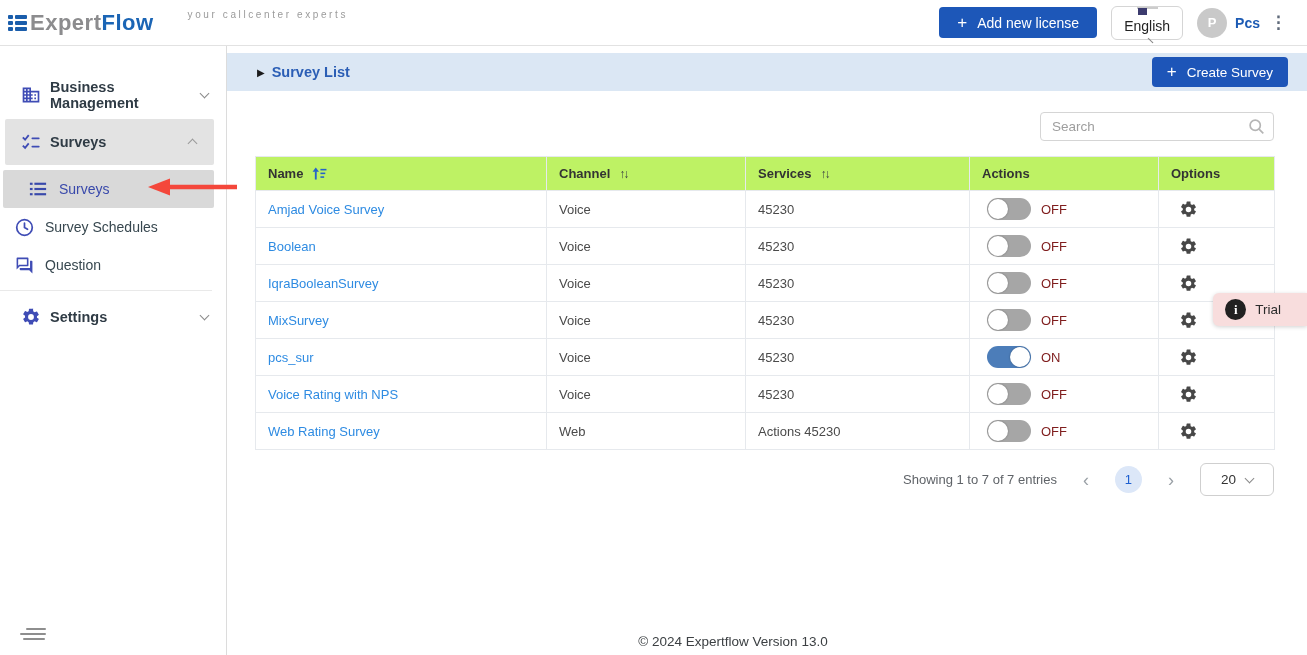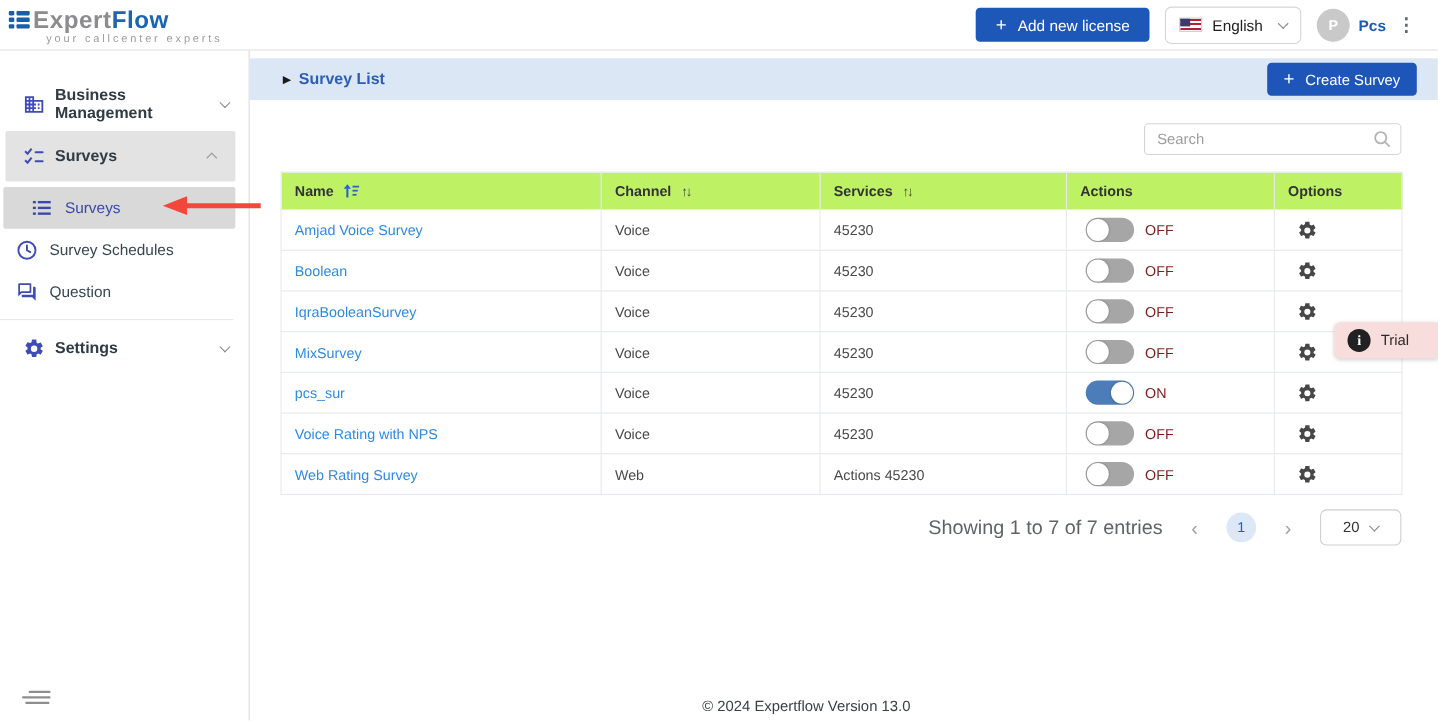--- a/index.html
+++ b/index.html
@@ -1,33 +1,33 @@
 <!DOCTYPE html>
 <html><head>
 <meta charset="utf-8">
 <style>
   * { margin:0; padding:0; box-sizing:border-box; }
   html,body { width:1307px; height:655px; overflow:hidden; font-family:"Liberation Sans", sans-serif; background:#fff; }
 
   
   .topbar { position:absolute; top:0; left:0; width:1307px; height:46px; background:#fff; border-bottom:1px solid #e2e2e2; z-index:30; display:flex; align-items:center; justify-content:space-between; padding:0 18px 0 8px; }
-  .logo { display:flex; flex-direction:column; margin-left:0; }
+  .logo { display:flex; margin-left:0; }
   .logo-row { display:flex; align-items:center; }
   .logo-mark { display:flex; flex-direction:column; gap:2px; margin-right:3px; }
   .logo-mark .lrow { display:flex; gap:2px; align-items:center; }
   .logo-mark .dot { width:5px; height:4px; background:#1a5dab; border-radius:1px; }
   .logo-mark .bar { width:12px; height:4px; background:#1a5dab; border-radius:1px; }
   .brand { font-size:22px; font-weight:700; letter-spacing:.5px; }
   .brand .b1 { color:#8c8c8e; }
   .brand .b2 { color:#1b65b5; font-weight:600; }
   .tagline { font-size:10px; letter-spacing:2.6px; color:#9b9b9b; margin-left:34px; margin-top:-1px; }
   .top-right { display:flex; align-items:center; gap:14px; }
   .btn-primary { display:flex; align-items:center; gap:10px; background:#1d57b8; color:#fff; border:none; border-radius:4px; height:31px; padding:0 18px; font-size:14px; cursor:pointer; font-family:inherit; }
   .btn-primary .plus { font-size:17px; font-weight:400; line-height:1; }
-  .lang-select { display:flex; align-items:center; gap:9px; border:1px solid #d5d5d5; border-radius:6px; height:34px; padding:0 12px; cursor:pointer; background:#fff; }
+  .lang-select { display:flex; align-items:center; gap:9px; border:1px solid #d5d5d5; border-radius:6px; height:34px; padding:0 12px; cursor:pointer; background:#fff;flex-direction:column; }
   .flag { width:21px; height:13px; position:relative; background:repeating-linear-gradient(180deg,#b22234 0 2px,#fff 2px 4px); border:.5px solid #ccc; }
   .flag::after { content:""; position:absolute; top:0; left:0; width:9px; height:7px; background:#3c3b6e; }
   .lang-label { font-size:14px; color:#222; }
   .caret-down { width:7px; height:7px; border-right:1.8px solid #8a8a8a; border-bottom:1.8px solid #8a8a8a; transform:rotate(45deg); margin-top:-3px; }
   .caret-up { width:7px; height:7px; border-right:1.8px solid #9a9a9a; border-bottom:1.8px solid #9a9a9a; transform:rotate(-135deg); margin-bottom:-3px; }
   .userbox { display:flex; align-items:center; gap:8px; }
   .avatar { width:30px; height:30px; border-radius:50%; background:#c9c9c9; color:#fff; font-size:13px; font-weight:700; display:flex; align-items:center; justify-content:center; }
   .username { color:#1d5bb4; font-size:14px; font-weight:600; }
   .kebab { color:#5f6a7a; font-size:17px; font-weight:700; cursor:pointer; padding:0 2px; letter-spacing:0; }
 
@@ -75,21 +75,21 @@
   .toggle-wrap { display:flex; align-items:center; gap:10px; padding-left:5px; }
   .toggle { width:44px; height:22px; border-radius:11px; background:#a6a6a6; position:relative; cursor:pointer; flex:0 0 auto; }
   .toggle .knob { position:absolute; left:1px; top:1px; width:20px; height:20px; border-radius:50%; background:#fff; box-shadow:0 0 2px rgba(0,0,0,.35); }
   .toggle.on { background:#4c7db9; }
   .toggle.on .knob { left:auto; right:1px; }
   .state-lbl { font-size:13px; color:#7f1d1d; }
   .gear-cell { padding-left:20px !important; }
   .gear-btn { cursor:pointer; display:inline-block; margin-top:3px; }
 
   .pagination { display:flex; align-items:center; justify-content:flex-end; gap:26px; margin:13px 33px 0 0; }
-  .pg-summary { font-size:18px; color:#5f6368; }
+  .pg-summary { font-size:13px; color:#5f6368; }
   .pg-chev { font-size:18px; color:#9aa0a6; cursor:pointer; line-height:1; }
   .pg-page { width:27px; height:27px; border-radius:50%; background:#dce7f8; color:#1d5fd0; font-size:13px; display:flex; align-items:center; justify-content:center; cursor:pointer; }
   .pg-size { display:flex; align-items:center; gap:10px; border:1px solid #cfcfcf; border-radius:6px; height:33px; padding:0 20px; cursor:pointer; }
   .pg-size .val { font-size:13.5px; color:#333; }
 
   .footer { position:absolute; bottom:6px; width:100%; text-align:center; font-size:13.5px; color:#3c4043; transform:translateX(-34px); }
 
   
   .trial-badge { position:absolute; top:293px; right:0; height:33px; background:#f8dddd; border-radius:6px 0 0 6px; box-shadow:0 1px 4px rgba(0,0,0,.18); display:flex; align-items:center; padding:0 26px 0 12px; z-index:40; }
   .info-circle { width:21px; height:21px; border-radius:50%; background:#212121; color:#fff; font-size:13px; font-weight:700; font-family:"Liberation Serif", serif; display:flex; align-items:center; justify-content:center; }

